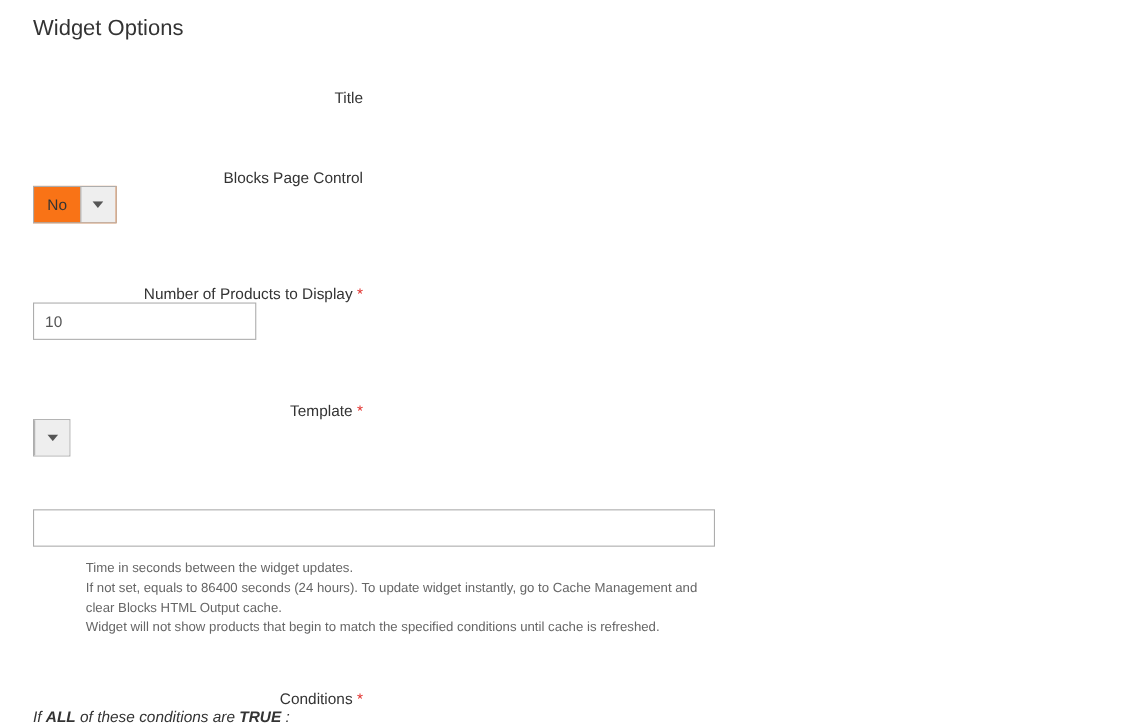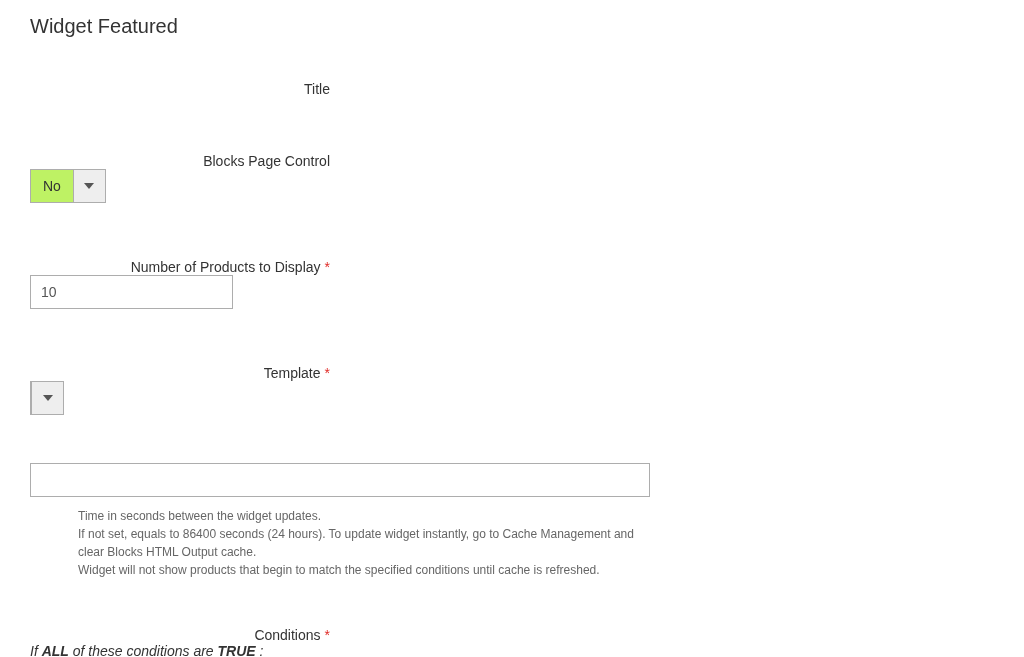--- a/index.html
+++ b/index.html
@@ -54,21 +54,21 @@
       border: 1px solid #adadad;
       padding: 0 10px;
       font-size: 14px;
       color: #555;
       background: #fff;
     }
     .select-wrapper {
       display: inline-flex;
       border: 1px solid #adadad;
       height: 34px;
-      background: #bef264;
+      background: #f97316;
     }
     .select-wrapper .select-text {
       padding: 0 12px;
       display: flex;
       align-items: center;
       font-size: 14px;
       color: #333;
       min-width: 40px;
     }
     .select-wrapper.wide .select-text {
@@ -134,21 +134,21 @@
       margin-left: 2px;
     }
     .add-icon {
       width: 16px;
       height: 16px;
     }
   </style>
 </head>
 <body>
 
-<h2 class="section-title">Widget Featured</h2>
+<h2 class="section-title">Widget Options</h2>
 
 <div class="form-row">
   <div class="label-col">
     <span>Title</span>
   </div>
 </div>
 
 <div class="form-row">
   <div class="label-col">
     <span>Blocks Page Control</span>

